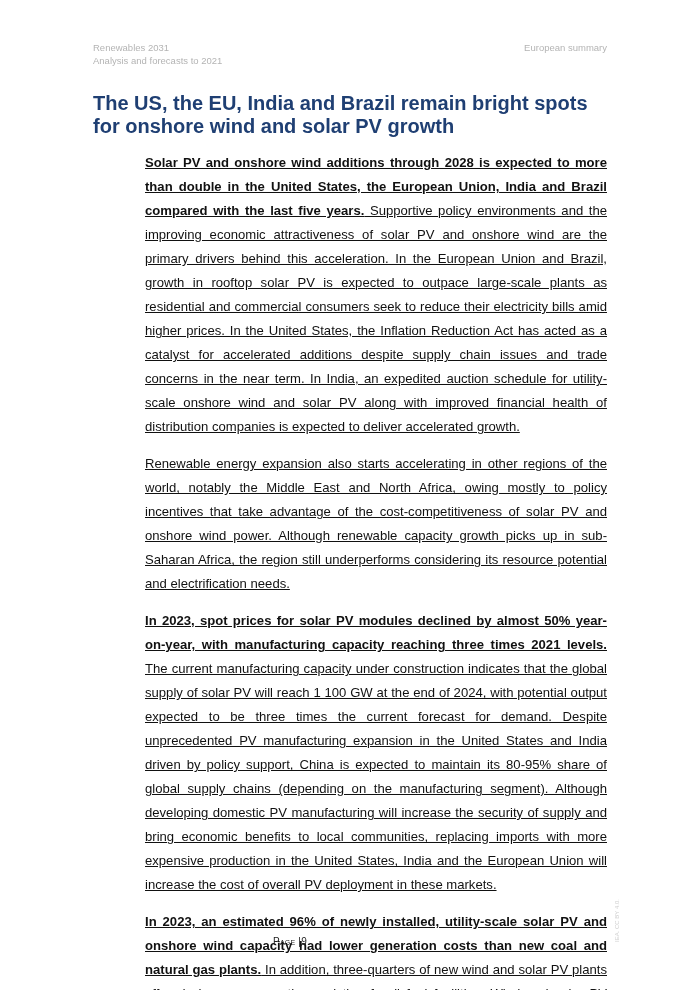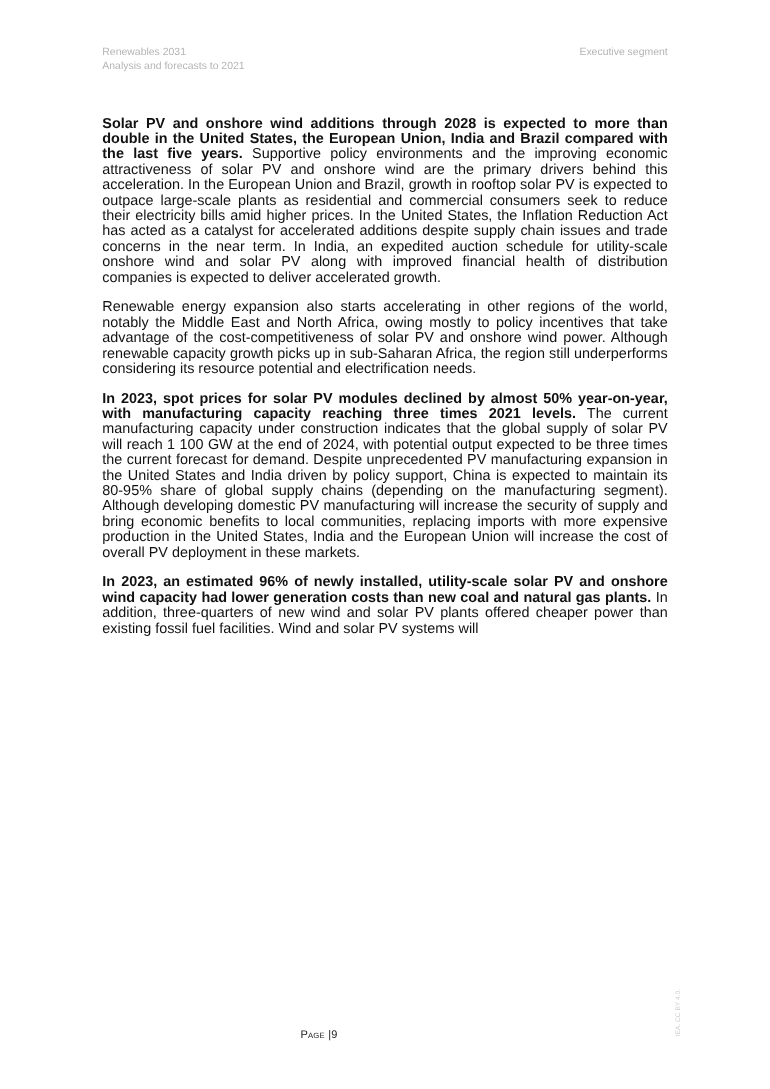--- a/index.html
+++ b/index.html
@@ -34,24 +34,26 @@
     }
     h2.section-heading {
       font-family: "Liberation Sans", sans-serif;
       font-weight: bold;
       font-size: 20px;
       line-height: 23px;
       color: #1f3f73;
       margin: 0 0 8px 0;
     }
     .para {
+      margin-left: 52px;
       font-size: 13.1px;
-      line-height: 14px;
+      line-height: 24px;
       text-align: justify;
       margin-bottom: 12px;
+      text-decoration: underline;
     }
     .para b { font-weight: bold; }
     #sec1 { margin-top: 0; }
     #sec2 { margin-top: 12px; }
     #sec3 { margin-top: 12px; }
     .footer-page {
       position: absolute;
       top: 936px;
       left: 0;
       width: 580px;
@@ -75,26 +77,27 @@
     }
   </style>
 </head>
 <body>
 
 <div class="running-header">
   <div class="left">
     <div>Renewables 2031</div>
     <div>Analysis and forecasts to 2021</div>
   </div>
-  <div class="right">Executive segment</div>
+  <div class="right">European summary</div>
 </div>
 
 <div class="content">
 
   <section id="sec1">
+    <h2 class="section-heading">The US, the EU, India and Brazil remain bright spots for onshore wind and solar PV growth</h2>
     <p class="para"><b>Solar PV and onshore wind additions through 2028 is expected to more than double in the United States, the European Union, India and Brazil compared with the last five years.</b><span> Supportive policy environments and the improving economic attractiveness of solar PV and onshore wind are the primary drivers behind this acceleration. In the European Union and Brazil, growth in rooftop solar PV is expected to outpace large-scale plants as residential and commercial consumers seek to reduce their electricity bills amid higher prices. In the United States, the Inflation Reduction Act has acted as a catalyst for accelerated additions despite supply chain issues and trade concerns in the near term. In India, an expedited auction schedule for utility-scale onshore wind and solar PV along with improved financial health of distribution companies is expected to deliver accelerated growth.</span></p>
     <p class="para"><span>Renewable energy expansion also starts accelerating in other regions of the world, notably the Middle East and North Africa, owing mostly to policy incentives that take advantage of the cost-competitiveness of solar PV and onshore wind power. Although renewable capacity growth picks up in sub-Saharan Africa, the region still underperforms considering its resource potential and electrification needs.</span></p>
   </section>
 
   <section id="sec2">
     <p class="para"><b>In 2023, spot prices for solar PV modules declined by almost 50% year-on-year, with manufacturing capacity reaching three times 2021 levels.</b><span> The current manufacturing capacity under construction indicates that the global supply of solar PV will reach 1 100 GW at the end of 2024, with potential output expected to be three times the current forecast for demand. Despite unprecedented PV manufacturing expansion in the United States and India driven by policy support, China is expected to maintain its 80-95% share of global supply chains (depending on the manufacturing segment). Although developing domestic PV manufacturing will increase the security of supply and bring economic benefits to local communities, replacing imports with more expensive production in the United States, India and the European Union will increase the cost of overall PV deployment in these markets.</span></p>
   </section>
 
   <section id="sec3">
     <p class="para"><b>In 2023, an estimated 96% of newly installed, utility-scale solar PV and onshore wind capacity had lower generation costs than new coal and natural gas plants.</b><span> In addition, three-quarters of new wind and solar PV plants offered cheaper power than existing fossil fuel facilities. Wind and solar PV systems will</span></p>

